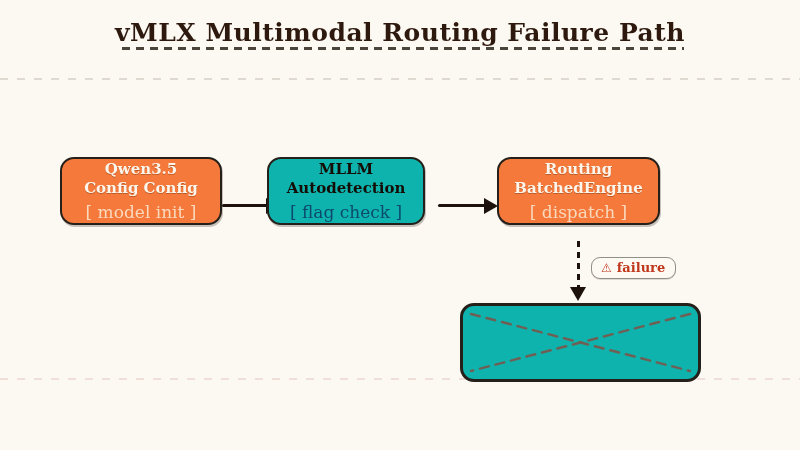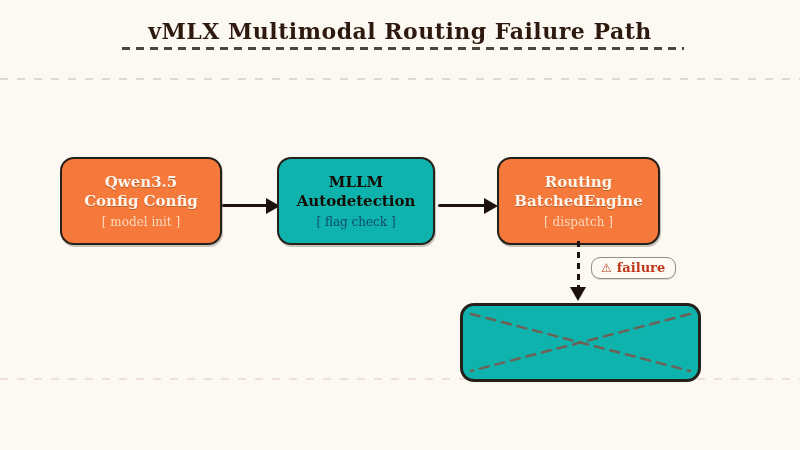--- a/index.html
+++ b/index.html
@@ -8,55 +8,55 @@
     font-family: "DejaVu Serif", "Liberation Serif", serif;
     background:#fcf8f2;
     position:relative;
     overflow:hidden;
   }
   .canvas { position:absolute; left:0; top:0; width:800px; height:450px; }
 
   
   .diagram-title {
     position:absolute; left:0; top:18px; width:100%;
-    text-align:center; font-size:22px; font-weight:bold;
+    text-align:center; font-size:25px; font-weight:bold;
     color:#2e190e; letter-spacing:0.5px;
   }
   .title-underline {
     position:absolute; left:122px; top:47px; width:562px; height:3px;
     background:repeating-linear-gradient(90deg,#4a443b 0 8px,transparent 8px 14px);
   }
 
   
   .faint-rule { position:absolute; left:0; width:100%; height:2px; }
   .faint-rule.top    { top:78px;  background:repeating-linear-gradient(90deg,#ded9d1 0 8px,transparent 8px 17px); }
   .faint-rule.bottom { top:378px; background:repeating-linear-gradient(90deg,#efdfd8 0 8px,transparent 8px 17px); }
 
   
   .node {
-    position:absolute; top:157px; height:88px;
+    position:absolute; top:157px; height:68px;
     border:2.5px solid #26201a; border-radius:14px;
     display:flex; flex-direction:column; align-items:center; justify-content:center;
     box-shadow:1px 2px 0 rgba(40,28,18,0.25);
   }
   .node.orange { background:#f5793b; }
   .node.teal   { background:#0fb3ad; }
   .node-title {
     font-weight:bold; font-size:15px; line-height:1.25; text-align:center;
   }
   .node.orange .node-title { color:#fdf6ec; text-shadow:0 1px 0 rgba(90,40,10,0.35); }
   .node.teal   .node-title { color:#140d06; }
   .node-subtitle {
-    margin-top:5px; font-size:12px; text-align:right;
+    margin-top:5px; font-size:17px; text-align:right;
   }
   .node.orange .node-subtitle { color:#fad9bd; }
   .node.teal   .node-subtitle { color:#0c4a6e; }
 
   #node-qwen    { left:60px;  width:162px; }
-  #node-mllm    { left:277px; width:158px; }
+  #node-mllm    { left:267px; width:158px; }
   #node-batched { left:497px; width:163px; }
 
   
   .h-arrow { position:absolute; top:198px; height:16px; }
   .h-arrow .shaft {
     position:absolute; left:0; top:6px; height:3px; width:calc(100% - 12px);
     background:#1c120b; border-radius:2px;
   }
   .h-arrow .head {
     position:absolute; right:0; top:0; width:0; height:0;

